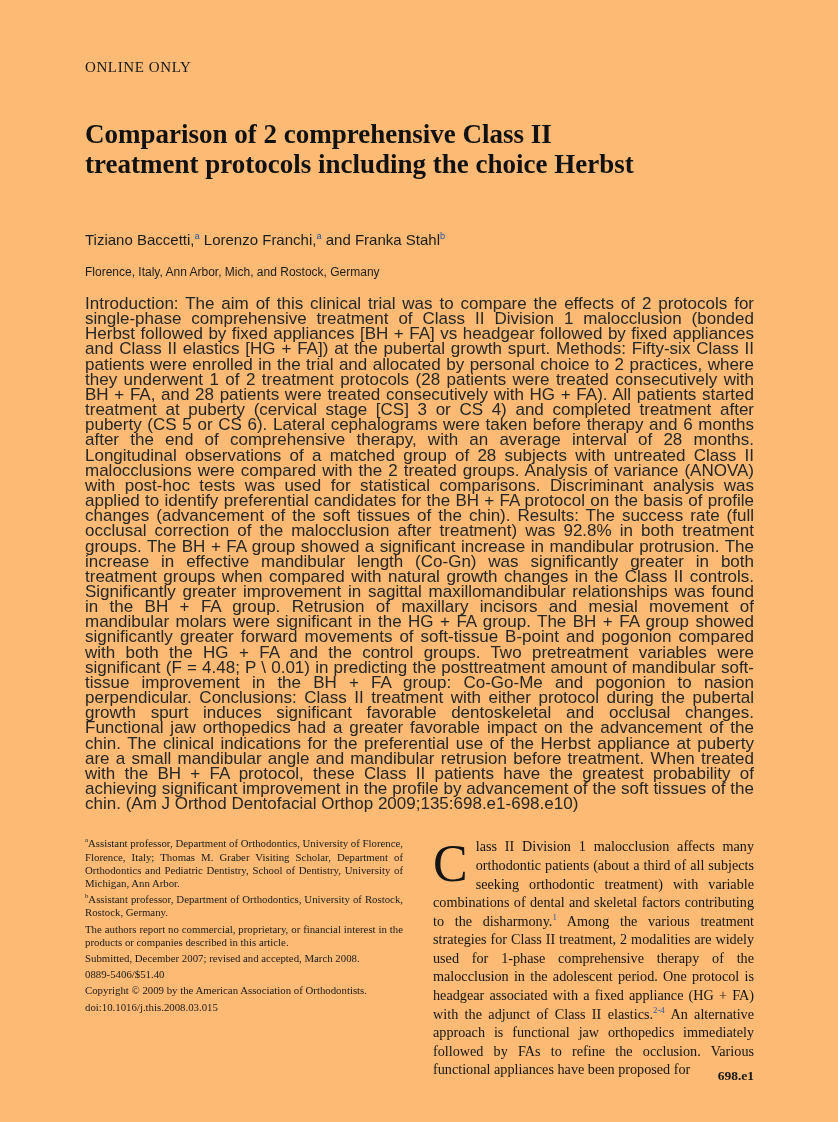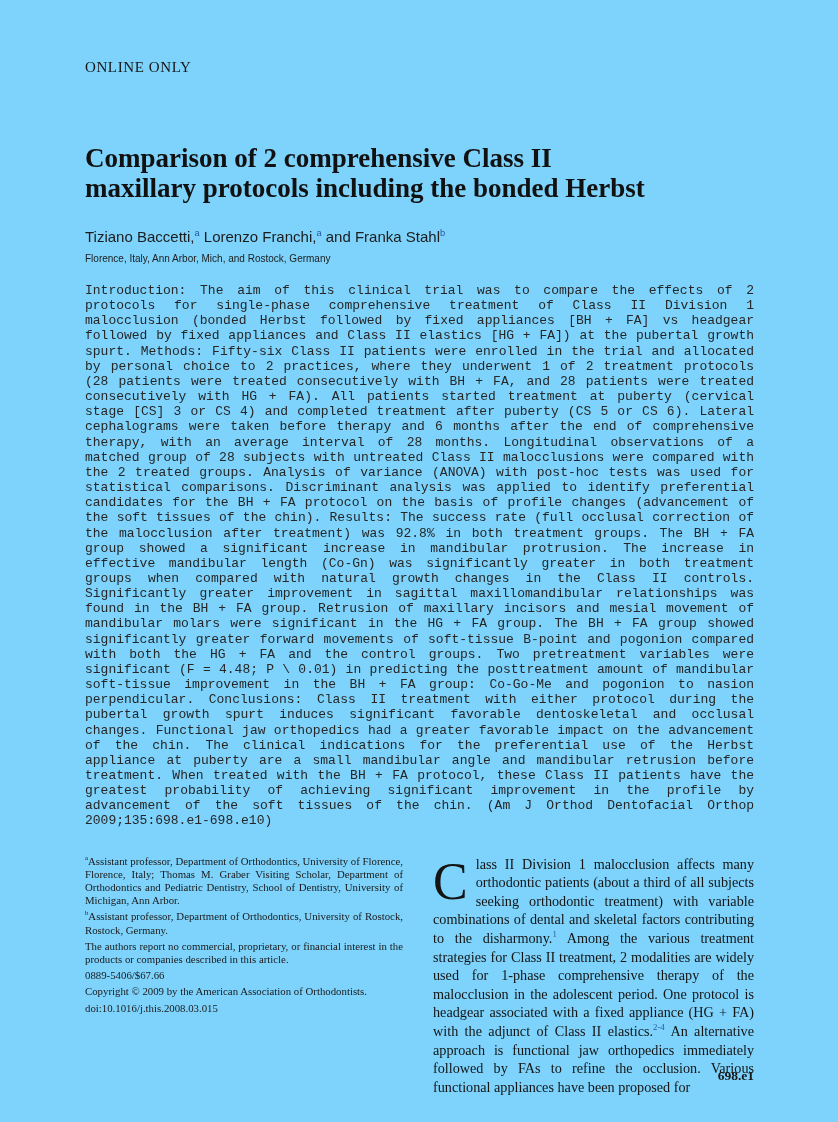--- a/index.html
+++ b/index.html
@@ -6,64 +6,64 @@
     margin: 0;
     padding: 0;
     background: #f1f0ec;
     font-family: "Liberation Serif", serif;
   }
   .page {
     position: relative;
     width: 838px;
     height: 1122px;
     margin: 0 auto;
-    background: #7dd3fc;
+    background: #fdba74;
     color: #161616;
     overflow: hidden;
   }
   .content {
     padding: 58px 84px 0 85px;
   }
   .online-only {
     font: 400 15px/18px "Liberation Serif", serif;
     letter-spacing: 0.6px;
     color: #161616;
   }
   .title {
-    margin-top: 68px;
+    margin-top: 44px;
     font-family: "Liberation Serif", serif;
     font-weight: 700;
     font-size: 27px;
     line-height: 29.5px;
     color: #111;
   }
   .authors {
-    margin-top: 24px;
+    margin-top: 51px;
     font-family: "Liberation Sans", sans-serif;
     font-size: 15px;
     line-height: 19px;
     color: #1c1c1c;
   }
   sup {
     font-size: 0.62em;
     line-height: 0;
     vertical-align: super;
   }
   .blue { color: #2a56a5; }
   .affiliations {
-    margin-top: 5px;
+    margin-top: 15px;
     font-family: "Liberation Sans", sans-serif;
-    font-size: 10px;
+    font-size: 12px;
     line-height: 16px;
     color: #1c1c1c;
   }
   .abstract {
     margin: 16px 0 0 0;
-    font-family: Liberation Mono, monospace;
-    font-size: 13px;
+    font-family: Liberation Sans, sans-serif;
+    font-size: 17px;
     line-height: 15.15px;
     text-align: justify;
     color: #262626;
   }
   .columns {
     margin-top: 26px;
     display: flex;
     gap: 30px;
   }
   .footnotes {
@@ -107,36 +107,37 @@
 </head>
 <body>
 
 <div class="page">
   <div class="content">
 
     <div class="online-only">ONLINE ONLY</div>
 
     <h1 class="title">
       <div>Comparison of 2 comprehensive Class II</div>
-      <div>maxillary protocols including the bonded Herbst</div>
+      <div>treatment protocols including the choice Herbst</div>
     </h1>
 
     <div class="authors"><span>Tiziano Baccetti,</span><sup class="blue">a</sup><span> Lorenzo Franchi,</span><sup class="blue">a</sup><span> and Franka Stahl</span><sup class="blue">b</sup></div>
 
     <div class="affiliations">Florence, Italy, Ann Arbor, Mich, and Rostock, Germany</div>
 
     <p class="abstract">Introduction: The aim of this clinical trial was to compare the effects of 2 protocols for single-phase comprehensive treatment of Class II Division 1 malocclusion (bonded Herbst followed by fixed appliances [BH + FA] vs headgear followed by fixed appliances and Class II elastics [HG + FA]) at the pubertal growth spurt. Methods: Fifty-six Class II patients were enrolled in the trial and allocated by personal choice to 2 practices, where they underwent 1 of 2 treatment protocols (28 patients were treated consecutively with BH + FA, and 28 patients were treated consecutively with HG + FA). All patients started treatment at puberty (cervical stage [CS] 3 or CS 4) and completed treatment after puberty (CS 5 or CS 6). Lateral cephalograms were taken before therapy and 6 months after the end of comprehensive therapy, with an average interval of 28 months. Longitudinal observations of a matched group of 28 subjects with untreated Class II malocclusions were compared with the 2 treated groups. Analysis of variance (ANOVA) with post-hoc tests was used for statistical comparisons. Discriminant analysis was applied to identify preferential candidates for the BH + FA protocol on the basis of profile changes (advancement of the soft tissues of the chin). Results: The success rate (full occlusal correction of the malocclusion after treatment) was 92.8% in both treatment groups. The BH + FA group showed a significant increase in mandibular protrusion. The increase in effective mandibular length (Co-Gn) was significantly greater in both treatment groups when compared with natural growth changes in the Class II controls. Significantly greater improvement in sagittal maxillomandibular relationships was found in the BH + FA group. Retrusion of maxillary incisors and mesial movement of mandibular molars were significant in the HG + FA group. The BH + FA group showed significantly greater forward movements of soft-tissue B-point and pogonion compared with both the HG + FA and the control groups. Two pretreatment variables were significant (F = 4.48; P \ 0.01) in predicting the posttreatment amount of mandibular soft-tissue improvement in the BH + FA group: Co-Go-Me and pogonion to nasion perpendicular. Conclusions: Class II treatment with either protocol during the pubertal growth spurt induces significant favorable dentoskeletal and occlusal changes. Functional jaw orthopedics had a greater favorable impact on the advancement of the chin. The clinical indications for the preferential use of the Herbst appliance at puberty are a small mandibular angle and mandibular retrusion before treatment. When treated with the BH + FA protocol, these Class II patients have the greatest probability of achieving significant improvement in the profile by advancement of the soft tissues of the chin. (Am J Orthod Dentofacial Orthop 2009;135:698.e1-698.e10)</p>
 
     <div class="columns">
 
       <div class="footnotes">
         <p class="fn"><sup>a</sup><span>Assistant professor, Department of Orthodontics, University of Florence, Florence, Italy; Thomas M. Graber Visiting Scholar, Department of Orthodontics and Pediatric Dentistry, School of Dentistry, University of Michigan, Ann Arbor.</span></p>
         <p class="fn"><sup>b</sup><span>Assistant professor, Department of Orthodontics, University of Rostock, Rostock, Germany.</span></p>
         <p class="fn">The authors report no commercial, proprietary, or financial interest in the products or companies described in this article.</p>
-        <p class="fn">0889-5406/$67.66</p>
+        <p class="fn">Submitted, December 2007; revised and accepted, March 2008.</p>
+        <p class="fn">0889-5406/$51.40</p>
         <p class="fn">Copyright © 2009 by the American Association of Orthodontists.</p>
         <p class="fn">doi:10.1016/j.this.2008.03.015</p>
       </div>
 
       <div class="bodycol">
         <p class="bodytext"><span class="dropcap">C</span><span>lass II Division 1 malocclusion affects many orthodontic patients (about a third of all subjects seeking orthodontic treatment) with variable combinations of dental and skeletal factors contributing to the disharmony.</span><sup class="blue">1</sup><span> Among the various treatment strategies for Class II treatment, 2 modalities are widely used for 1-phase comprehensive therapy of the malocclusion in the adolescent period. One protocol is headgear associated with a fixed appliance (HG + FA) with the adjunct of Class II elastics.</span><sup class="blue">2-4</sup><span> An alternative approach is functional jaw orthopedics immediately followed by FAs to refine the occlusion. Various functional appliances have been proposed for</span></p>
       </div>
 
     </div>
   </div>

